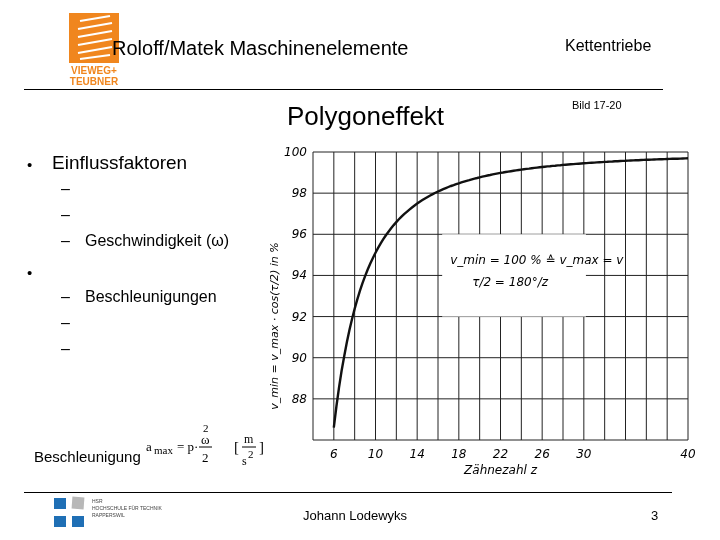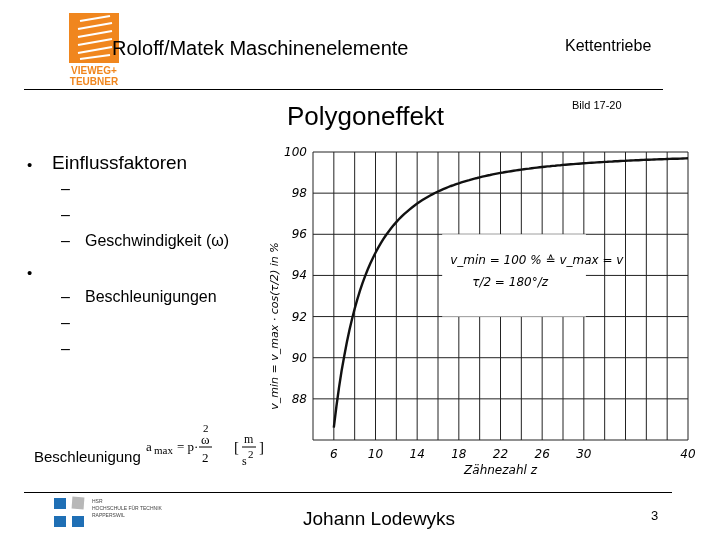--- a/index.html
+++ b/index.html
@@ -12,21 +12,21 @@
   .hr { height: 1px; background: #000; }
   .title { left: 287px; top: 101px; font-size: 26px; }
   .bild { left: 572px; top: 99px; font-size: 11px; }
   .bullets { left: 27px; top: 152px; }
   .l1 { font-size: 19px; display: flex; align-items: flex-start; height: 28px; }
   .l1 .dot { width: 25px; font-size: 15px; line-height: 26px; }
   .l2 { font-size: 16px; display: flex; height: 26px; padding-left: 34px; }
   .l2 .dash { width: 24px; }
   .formula-label { left: 34px; top: 436px; font-size: 15px; margin-top: 12px; }
   .formula { left: 144px; top: 424px; width: 130px; height: 42px; font-family: "Liberation Serif", serif; font-size: 14px; }
-  .footer-name { left: 303px; top: 508px; font-size: 19px; }
+  .footer-name { left: 303px; top: 508px; font-size: 13px; }
   .footer-page { left: 651px; top: 508px; font-size: 13px; }
   .hsr-logo { left: 52px; top: 494px; width: 130px; height: 36px; }
   .chart { left: 258px; top: 138px; width: 452px; height: 342px; }
   .chart svg text { font-family: "DejaVu Sans", sans-serif; font-style: italic; }
 </style>
 </head>
 <body>
 
 <div class="abs logo-vt">
   <svg width="60" height="78" viewBox="0 0 60 78">

